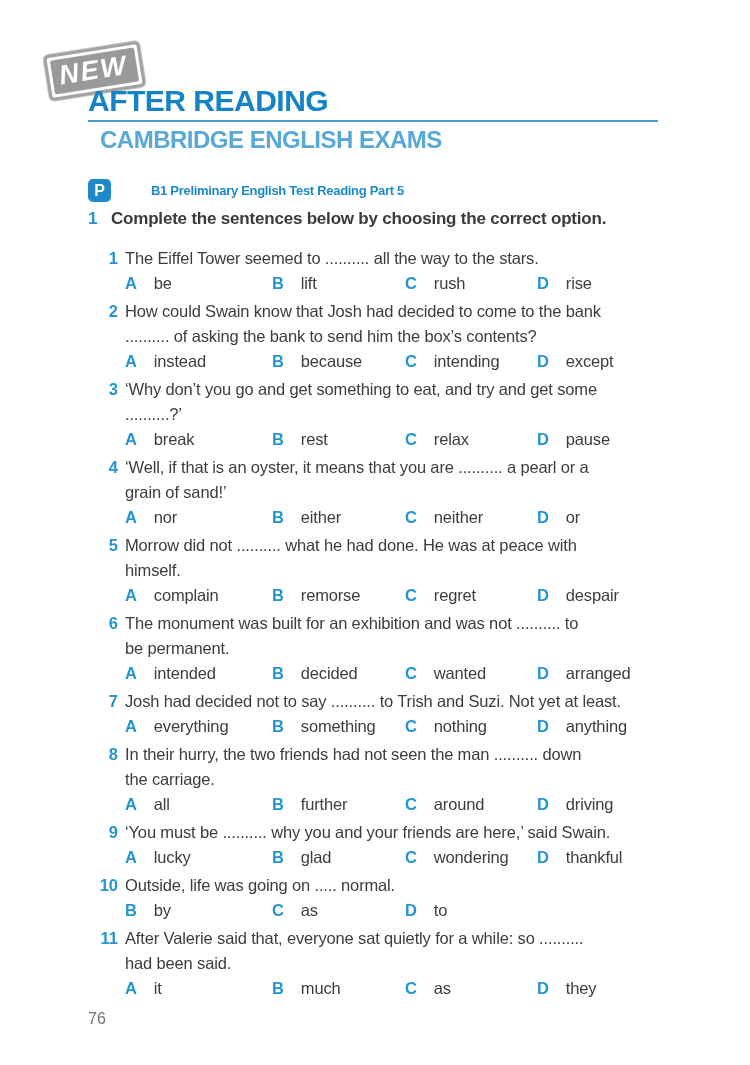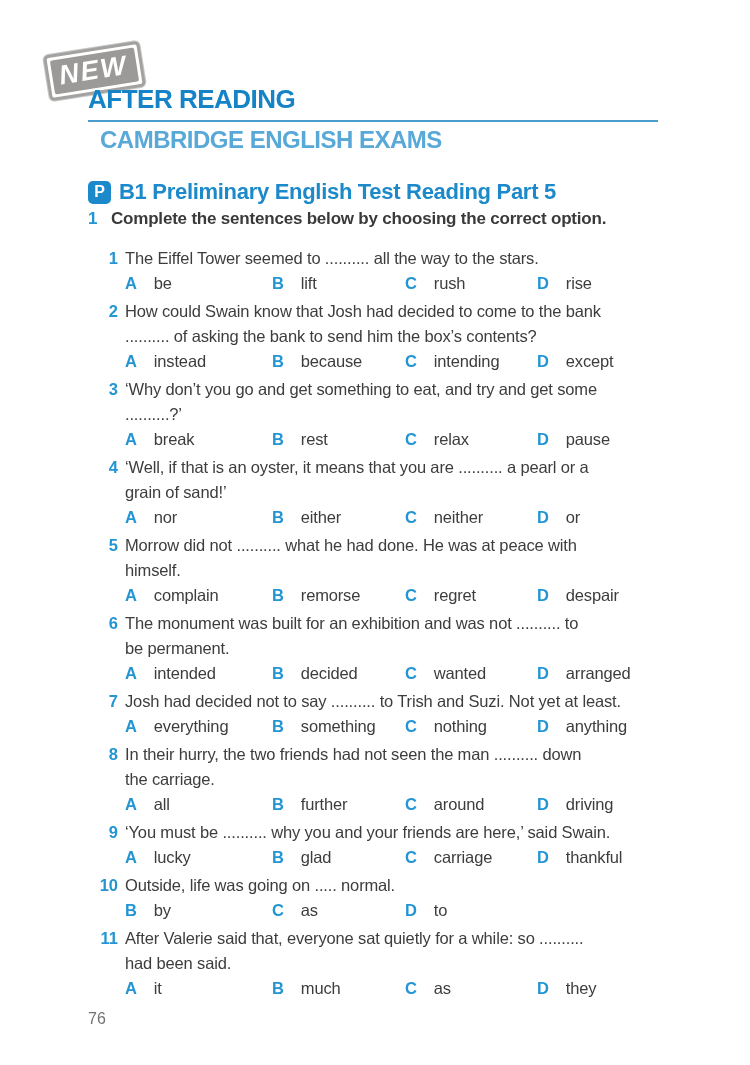--- a/index.html
+++ b/index.html
@@ -34,21 +34,21 @@
     padding: 0 9px 2px 7px;
     letter-spacing: 2px;
     border-radius: 2px;
   }
 
   .page-title {
     position: absolute;
     left: 88px;
     top: 84px;
     margin: 0;
-    font-size: 26px;
+    font-size: 30px;
     font-weight: 700;
     letter-spacing: -0.5px;
     color: #1583c5;
   }
   .title-rule {
     position: absolute;
     left: 88px;
     top: 120px;
     width: 570px;
     height: 2px;
@@ -80,24 +80,25 @@
     color: #ffffff;
     border-radius: 5px;
     font-weight: 700;
     font-size: 16px;
     display: flex;
     align-items: center;
     justify-content: center;
     flex: 0 0 auto;
   }
   .section-title {
-    font-size: 22px;
+    font-size: 13px;
     font-weight: 700;
     letter-spacing: -0.3px;
     color: #1b89ca;
+    margin-left: 32px;
   }
 
   .instruction {
     position: absolute;
     left: 88px;
     top: 209px;
     display: flex;
     font-size: 17px;
     font-weight: 700;
     color: #3a3a3a;
@@ -316,21 +317,21 @@
 
   <li class="q">
     <span class="qnum">9</span>
     <div class="qbody">
       <div class="qtext">
             <div class="qline">‘You must be .......... why you and your friends are here,’ said Swain.</div>
           </div>
       <div class="opts">
             <div class="opt"><span class="letter">A</span><span class="word">lucky</span></div>
             <div class="opt"><span class="letter">B</span><span class="word">glad</span></div>
-            <div class="opt"><span class="letter">C</span><span class="word">carriage</span></div>
+            <div class="opt"><span class="letter">C</span><span class="word">wondering</span></div>
             <div class="opt"><span class="letter">D</span><span class="word">thankful</span></div>
           </div>
     </div>
   </li>
 
   <li class="q">
     <span class="qnum">10</span>
     <div class="qbody">
       <div class="qtext">
             <div class="qline">Outside, life was going on ..... normal.</div>

